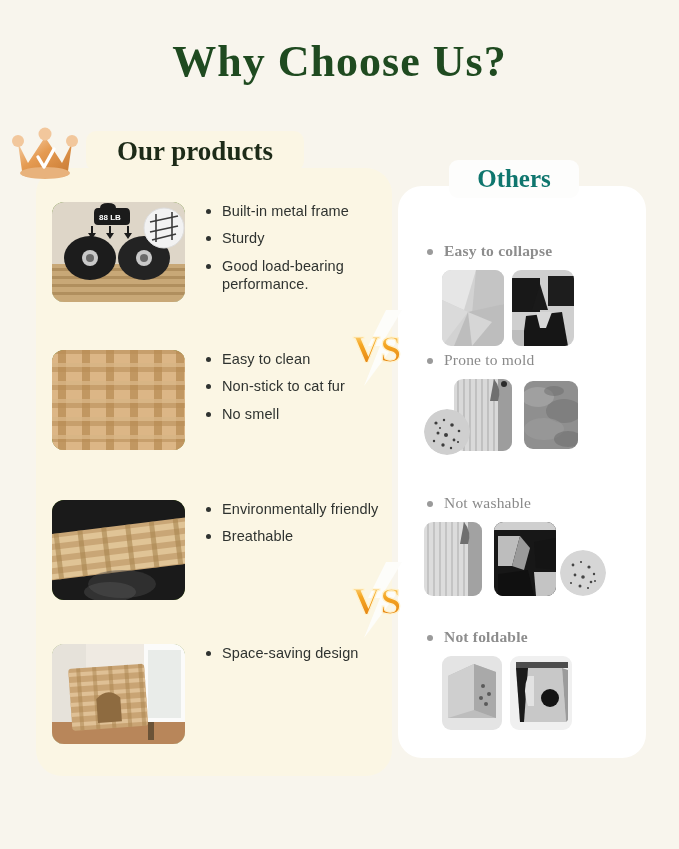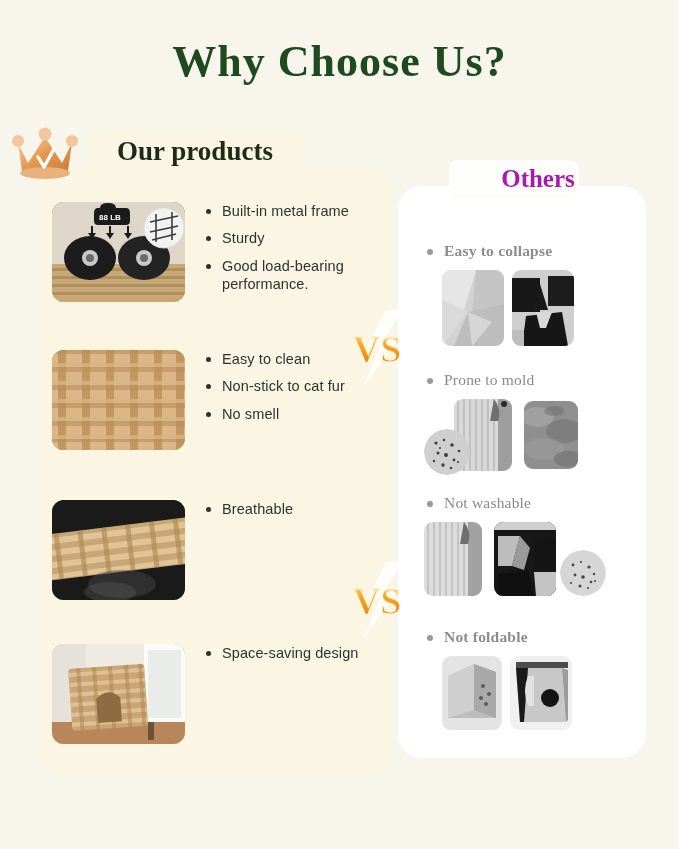--- a/index.html
+++ b/index.html
@@ -54,22 +54,21 @@
     position: absolute; left: 449px; top: 160px;
     width: 130px; height: 38px;
     background: #fdfdfc;
     border-radius: 9px;
   }
   .banner-others-text {
     position: absolute; left: 0; top: 0; width: 130px; height: 38px;
     display: flex; align-items: center; justify-content: center;
     font-family: "Liberation Serif", serif;
     font-weight: bold; font-size: 25px;
-    color: #a21caf;
-    margin-left: 24px;
+    color: #0f766e;
   }
 
   
   .crown { position: absolute; left: 8px; top: 119px; width: 74px; height: 62px; }
 
   
   .lrow { position: absolute; left: 52px; width: 330px; }
   .lthumb {
     position: absolute; left: 0; top: 0;
     width: 133px; height: 100px;
@@ -260,20 +259,21 @@
               <rect x="76" y="26" width="5" height="46"></rect>
             <rect x="100" y="26" width="5" height="46"></rect>
               <rect x="124" y="26" width="5" height="46"></rect>
           </g>
         </g>
         <ellipse cx="70" cy="84" rx="34" ry="14" fill="#4a4a4a" opacity="0.45"></ellipse>
         <ellipse cx="58" cy="92" rx="26" ry="10" fill="#6a6a6a" opacity="0.3"></ellipse>
       </svg>
     </div>
     <ul class="lbul">
+      <li>Environmentally friendly</li>
       <li>Breathable</li>
     </ul>
   </div>
 
   <div class="lrow" style="top:644px;">
     <div class="lthumb">
       <svg viewBox="0 0 133 100">
         <rect width="133" height="100" fill="#efeae2"></rect>
         <rect x="0" y="0" width="34" height="82" fill="#e6e2da"></rect>
         <rect x="92" y="0" width="41" height="78" fill="#fbfbfa"></rect>
@@ -326,21 +326,21 @@
           <rect x="36" y="6" width="26" height="30" fill="#1d1d1d"></rect>
           <polygon points="28,14 36,40 20,40" fill="#1a1a1a"></polygon>
           <polygon points="14,46 50,42 56,76 10,76" fill="#161616"></polygon>
           <polygon points="24,42 40,42 34,58 28,58" fill="#d8d8d8"></polygon>
           <rect x="0" y="60" width="12" height="16" fill="#bdbdbd"></rect>
         </svg>
       </div>
     </div>
   </div>
 
-  <div class="rrow" style="top:371px;">
+  <div class="rrow" style="top:351px;">
     <div class="rlabel">Prone to mold</div>
     <div class="rimgs">
       <div class="rimg" style="left:30px; top:0; width:58px; height:72px;">
         <svg viewBox="0 0 58 72" width="58" height="72">
           <rect width="58" height="72" fill="#d9d9d9"></rect>
           <g stroke="#b6b6b6" stroke-width="1.4">
             <line x1="4" y1="0" x2="4" y2="72"></line>
               <line x1="10" y1="0" x2="10" y2="72"></line>
             <line x1="16" y1="0" x2="16" y2="72"></line>
               <line x1="22" y1="0" x2="22" y2="72"></line>

